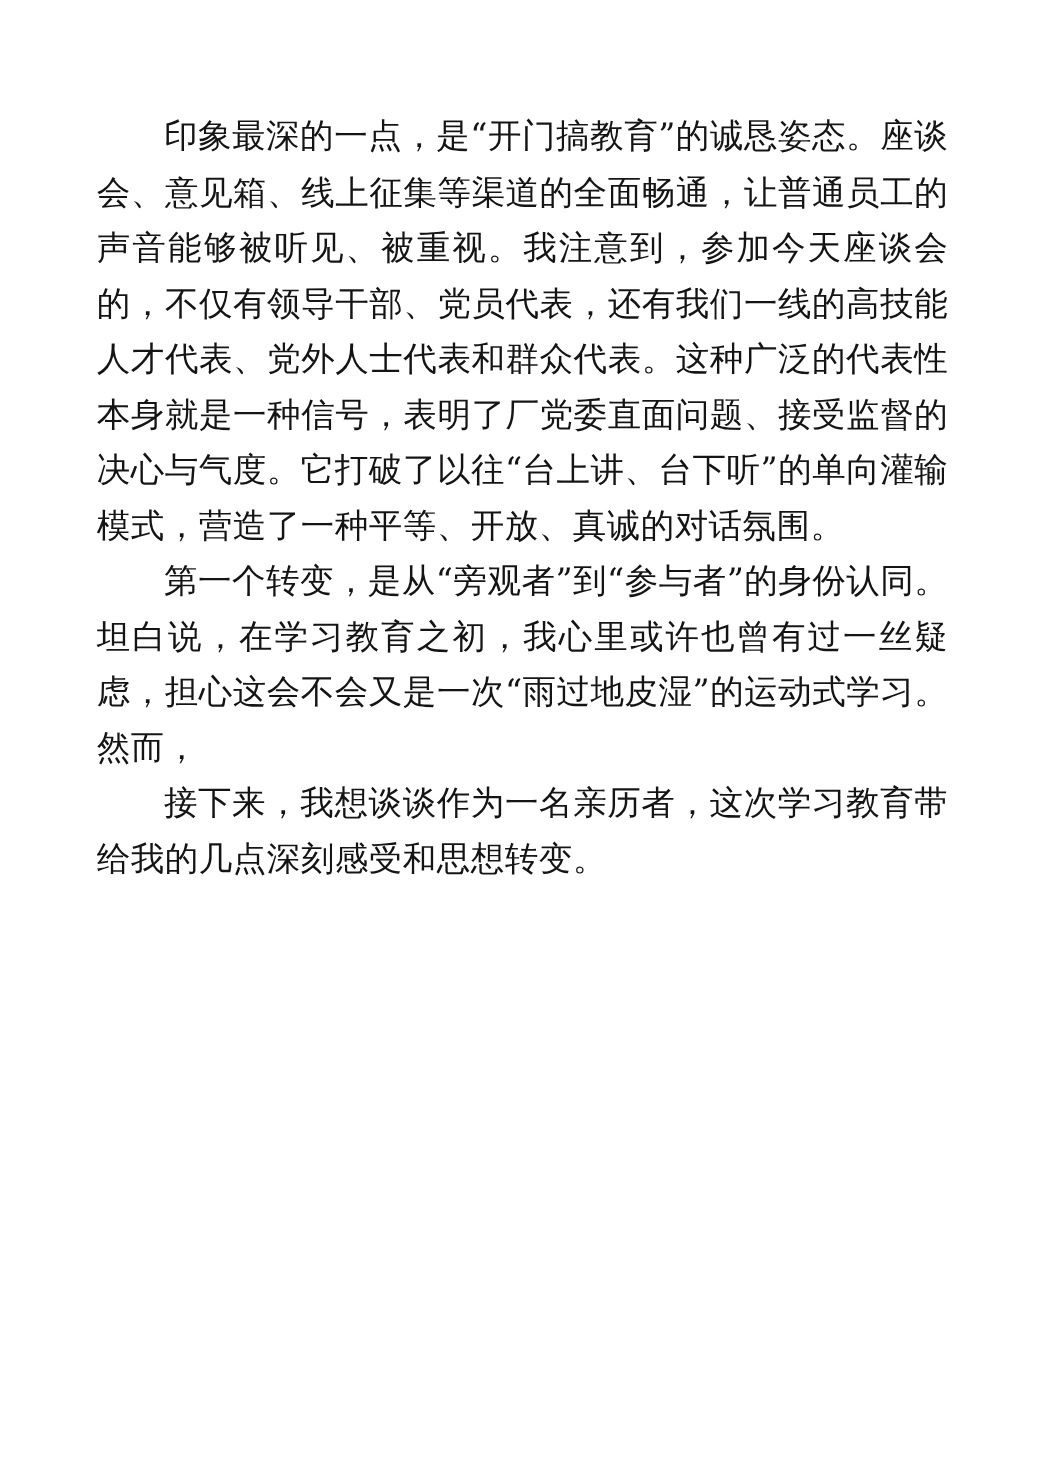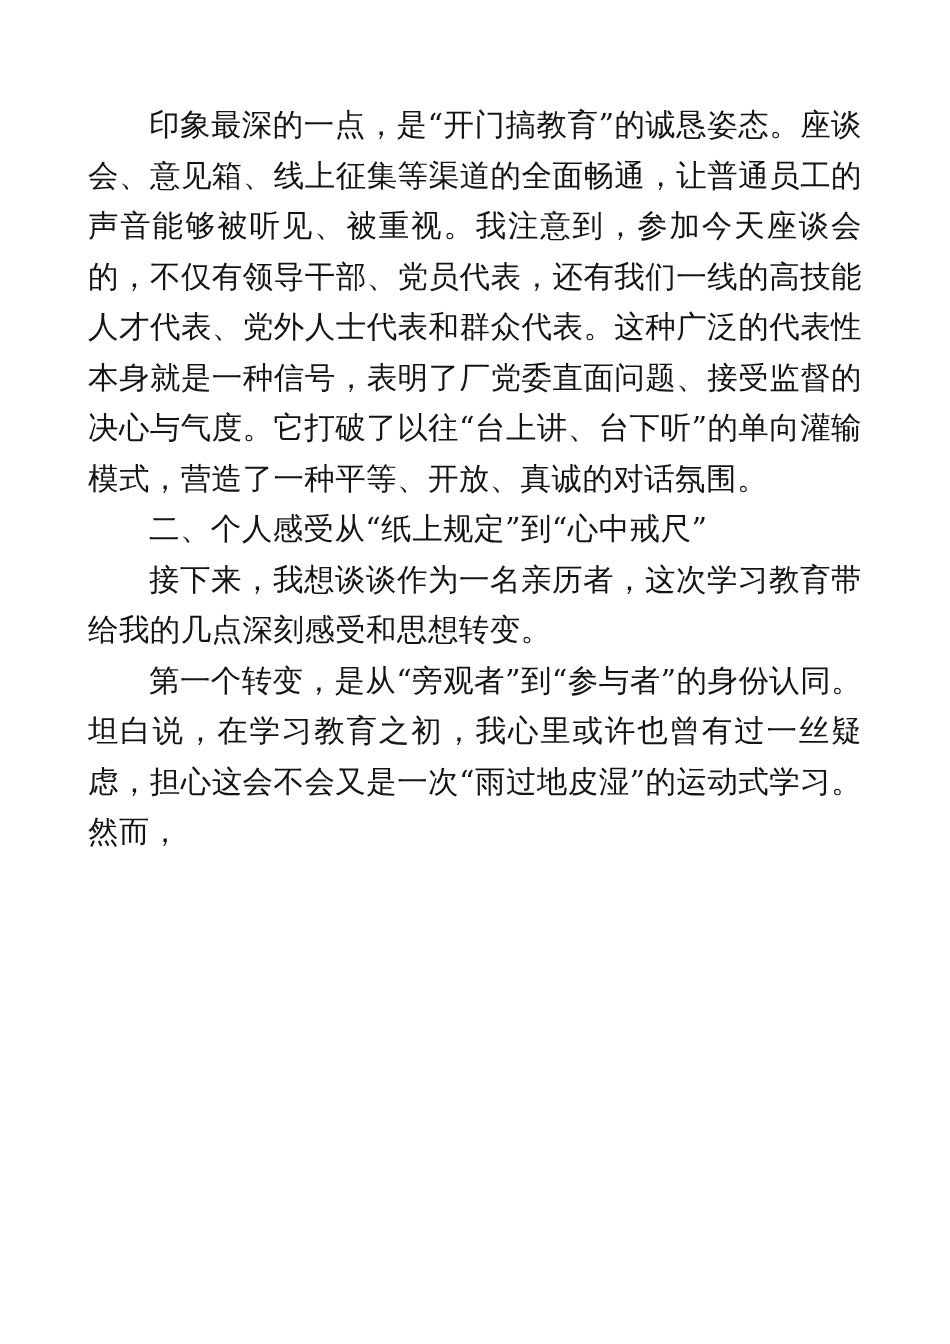--- a/index.html
+++ b/index.html
@@ -41,17 +41,16 @@
   .heading-para {
     text-indent: 2em;
   }
 </style>
 </head>
 <body>
 
 <div class="page">
   <div class="doc-body">
     <p class="para">印象最深的一点，是“开门搞教育”的诚恳姿态。座谈会、意见箱、线上征集等渠道的全面畅通，让普通员工的声音能够被听见、被重视。我注意到，参加今天座谈会的，不仅有领导干部、党员代表，还有我们一线的高技能人才代表、党外人士代表和群众代表。这种广泛的代表性本身就是一种信号，表明了厂党委直面问题、接受监督的决心与气度。它打破了以往“台上讲、台下听”的单向灌输模式，营造了一种平等、开放、真诚的对话氛围。</p>
-    <p class="para heading-para">二、个人感受从“纸上规定”到“心中戒尺”</p>
+    <p class="para">第一个转变，是从“旁观者”到“参与者”的身份认同。坦白说，在学习教育之初，我心里或许也曾有过一丝疑虑，担心这会不会又是一次“雨过地皮湿”的运动式学习。然而，</p>
     <p class="para">接下来，我想谈谈作为一名亲历者，这次学习教育带给我的几点深刻感受和思想转变。</p>
-    <p class="para">第一个转变，是从“旁观者”到“参与者”的身份认同。坦白说，在学习教育之初，我心里或许也曾有过一丝疑虑，担心这会不会又是一次“雨过地皮湿”的运动式学习。然而，</p>
   </div>
 </div>
 
 </body></html>

